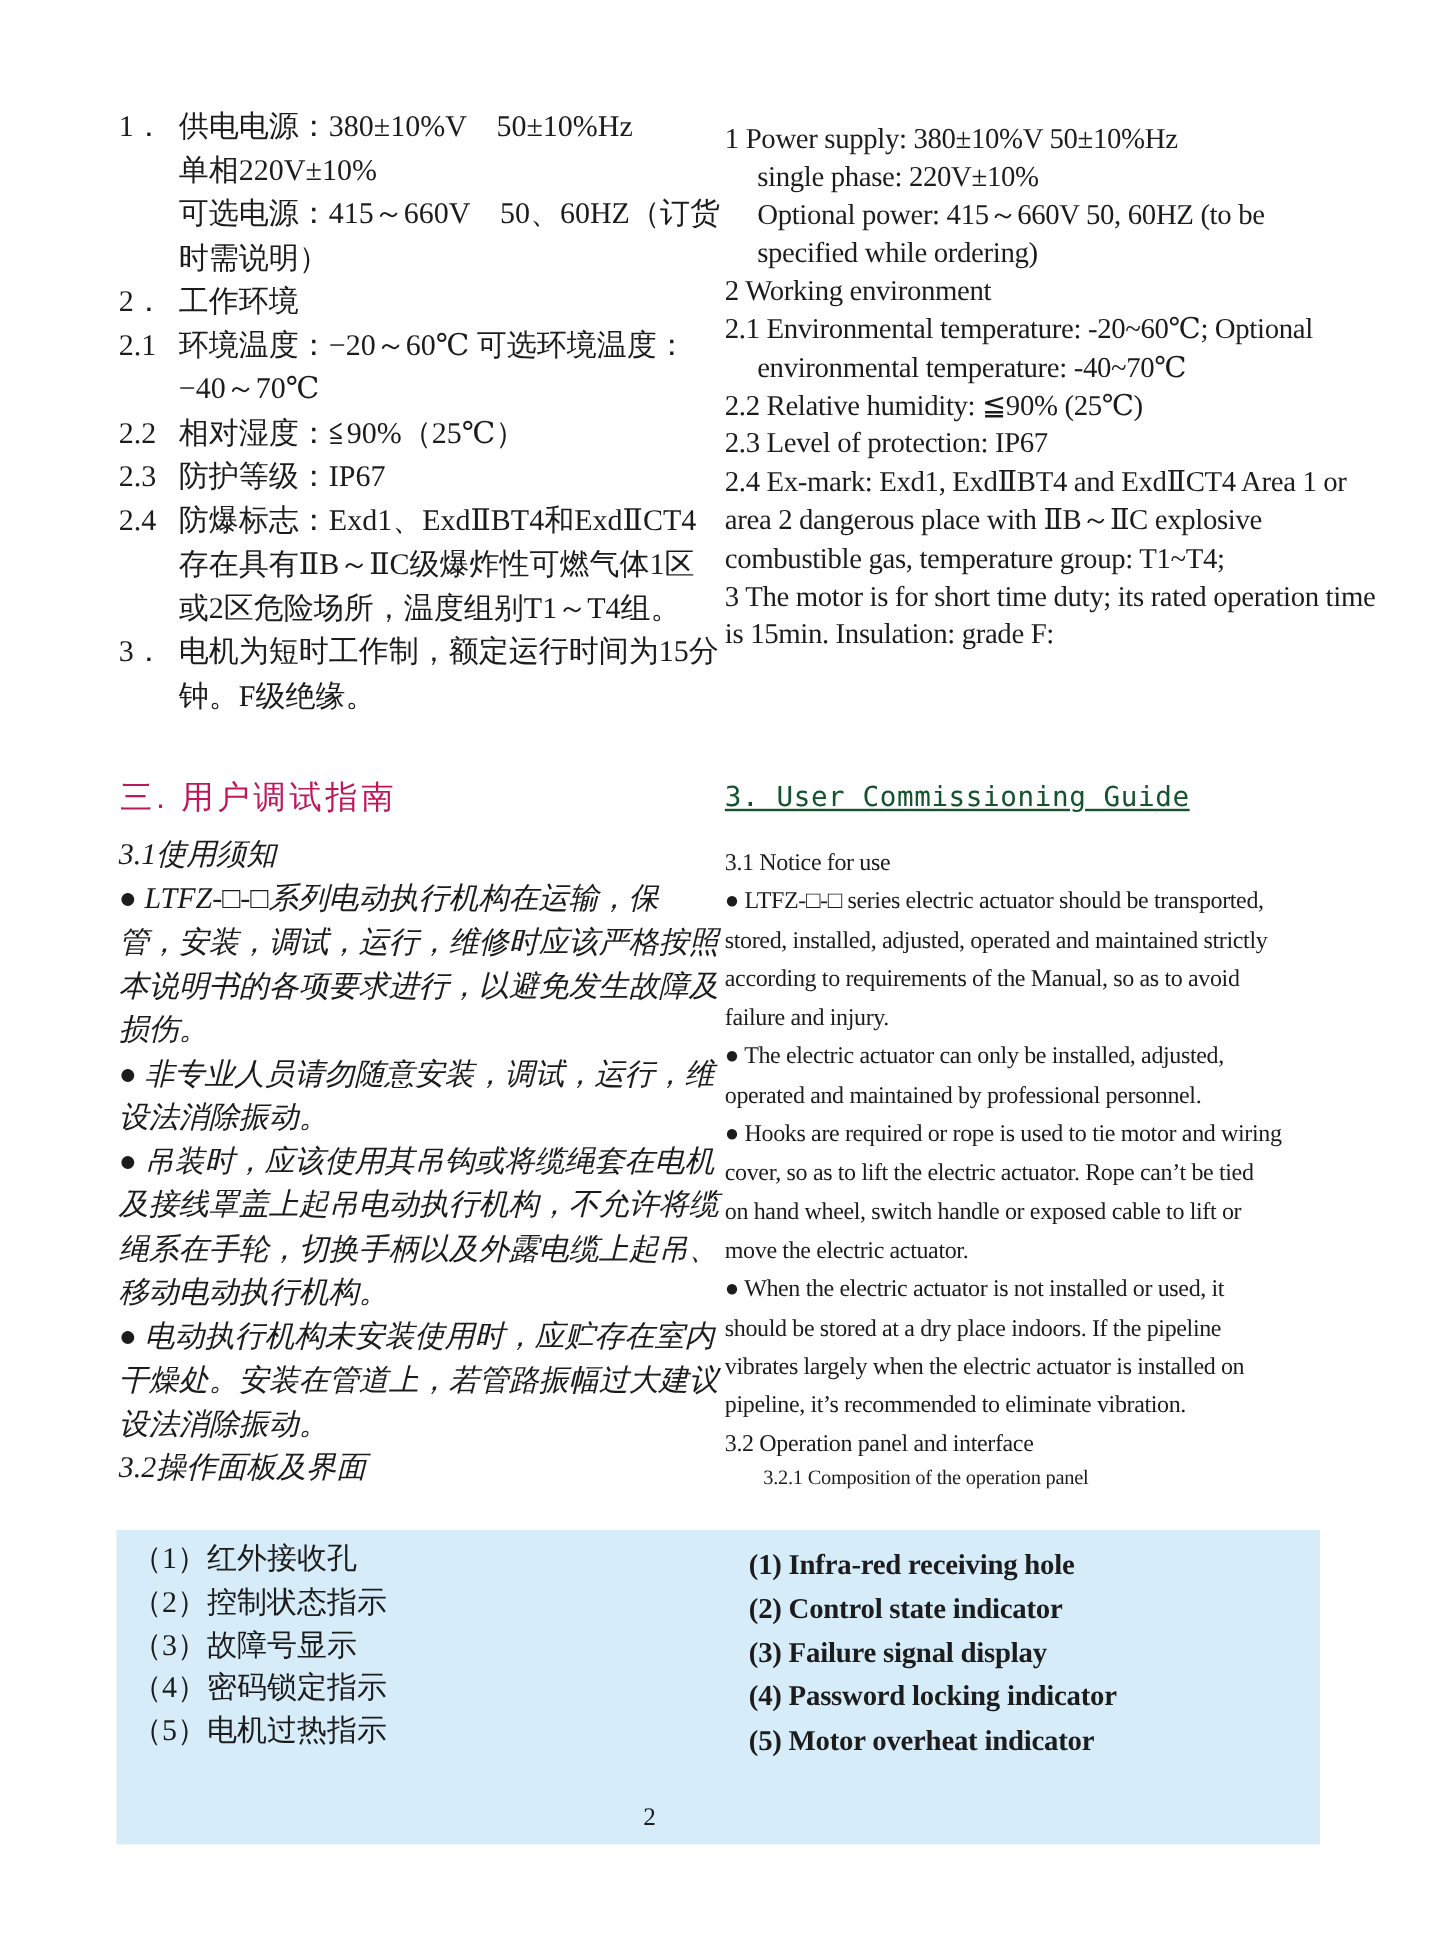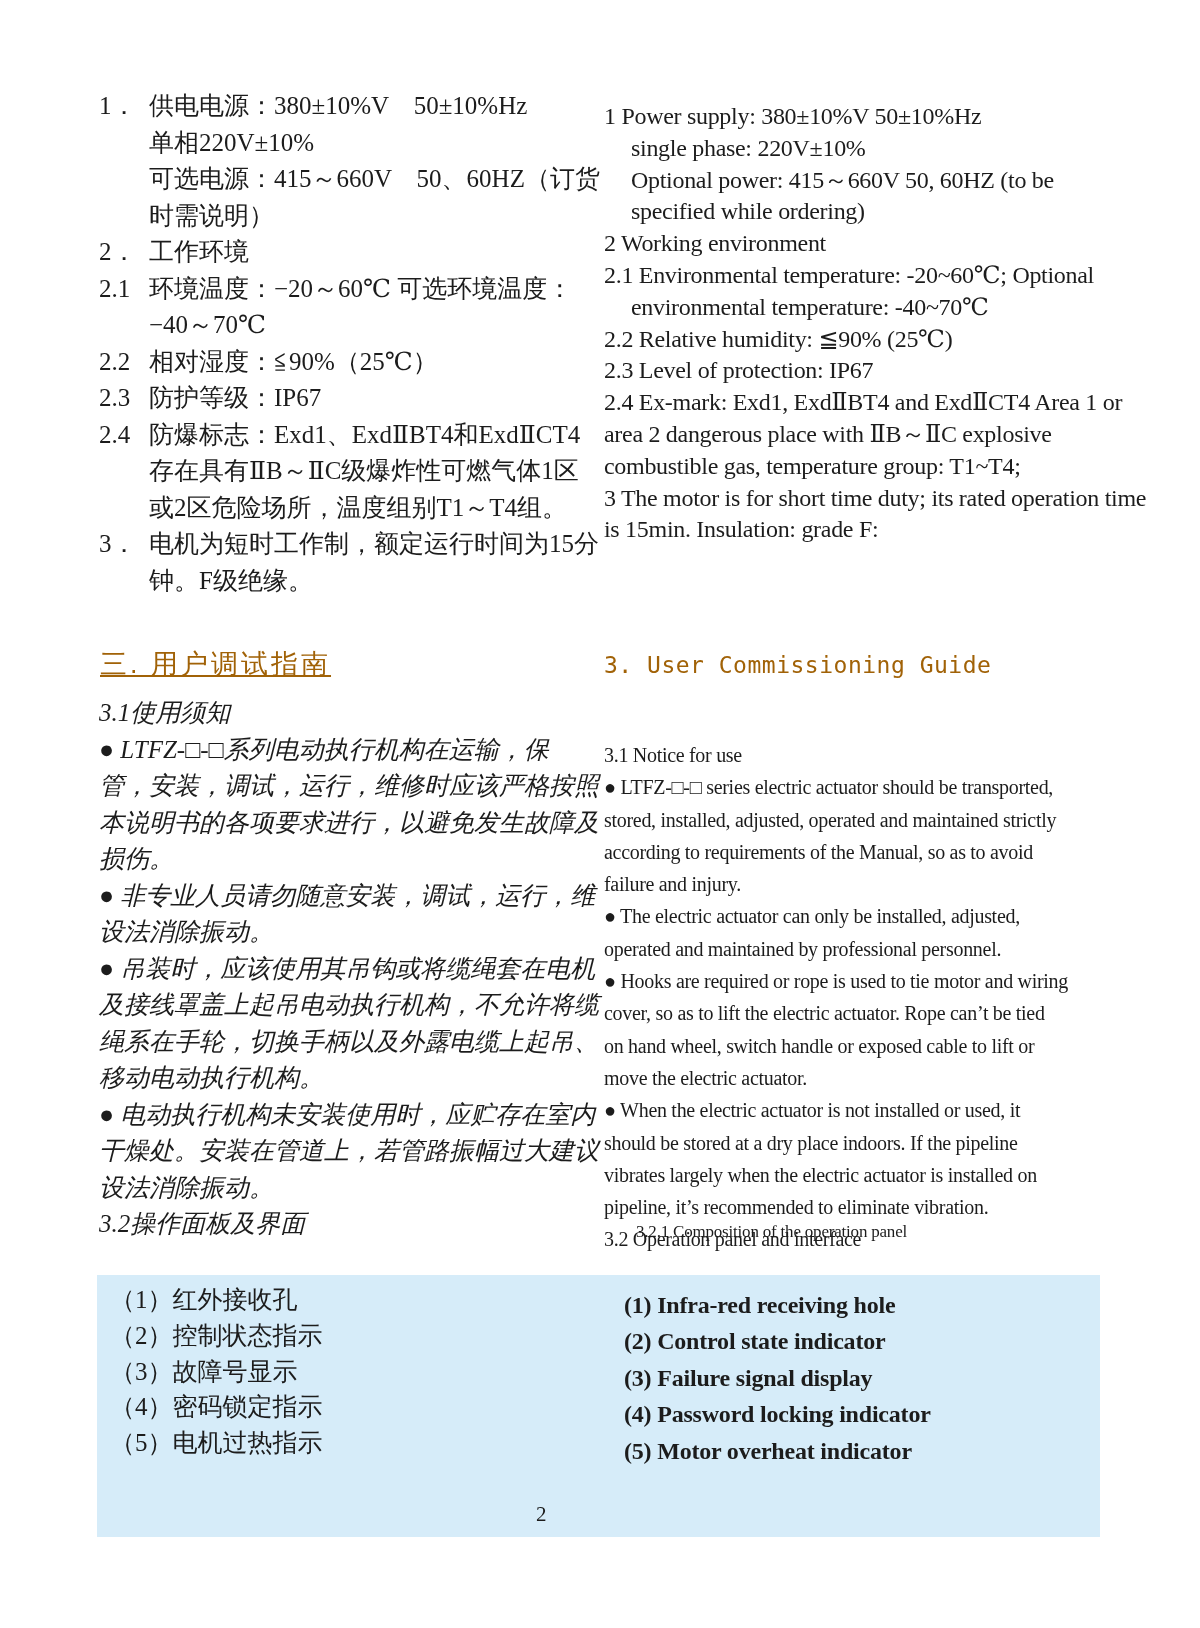--- a/index.html
+++ b/index.html
@@ -28,21 +28,21 @@
   
   .specs-en { position:absolute; left:604px; top:101px; width:505px;
               font-size:24px; line-height:31.8px; letter-spacing:-0.3px; }
   .specs-en .ind { padding-left:27px; }
 
   .heading-en { position:absolute; left:604px; top:652px;
                 font-size:23px; letter-spacing:0.5px;
                 font-family:"DejaVu Sans Mono","Liberation Mono",monospace; }
 
   .notice-en { position:absolute; left:604px; top:703px; width:505px;
-               font-size:20px; line-height:32.3px; letter-spacing:-0.3px;margin-top:36px; }
+               font-size:20px; line-height:32.3px; letter-spacing:-0.3px; }
 
   .panel-title-en { position:absolute; left:636px; top:1222px;
                     font-size:17px; letter-spacing:-0.2px; white-space:nowrap; }
 
   
   .blue-box { position:absolute; left:97px; top:1275px;
               width:1003px; height:262px; }
   .panel-list-cn { position:absolute; left:13px; top:7px;
                    font-size:25px; line-height:35.8px; }
   .panel-list-en { position:absolute; left:527px; top:12px;
@@ -126,22 +126,22 @@
     <div class="spec-row">
         <span class="spec-num">3．</span>
         <span class="spec-txt">电机为短时工作制，额定运行时间为15分</span>
       </div>
     <div class="spec-row">
         <span class="spec-num"></span>
         <span class="spec-txt">钟。F级绝缘。</span>
       </div>
   </div>
 
-  <div class="heading-cn" style="color: #a16207; text-decoration: underline;">三. 用户调试指南</div>
-  <div class="heading-en" style="color: #a16207;">3. User Commissioning Guide</div>
+  <div class="heading-cn" style="color: #be185d;">三. 用户调试指南</div>
+  <div class="heading-en" style="color: #14532d; text-decoration: underline;">3. User Commissioning Guide</div>
 
   <div class="notice-cn">
     <div class="line">3.1使用须知</div>
     <div class="line">● LTFZ-□-□系列电动执行机构在运输，保</div>
     <div class="line">管，安装，调试，运行，维修时应该严格按照</div>
     <div class="line">本说明书的各项要求进行，以避免发生故障及</div>
     <div class="line">损伤。</div>
     <div class="line">● 非专业人员请勿随意安装，调试，运行，维</div>
     <div class="line">设法消除振动。</div>
     <div class="line">● 吊装时，应该使用其吊钩或将缆绳套在电机</div>

